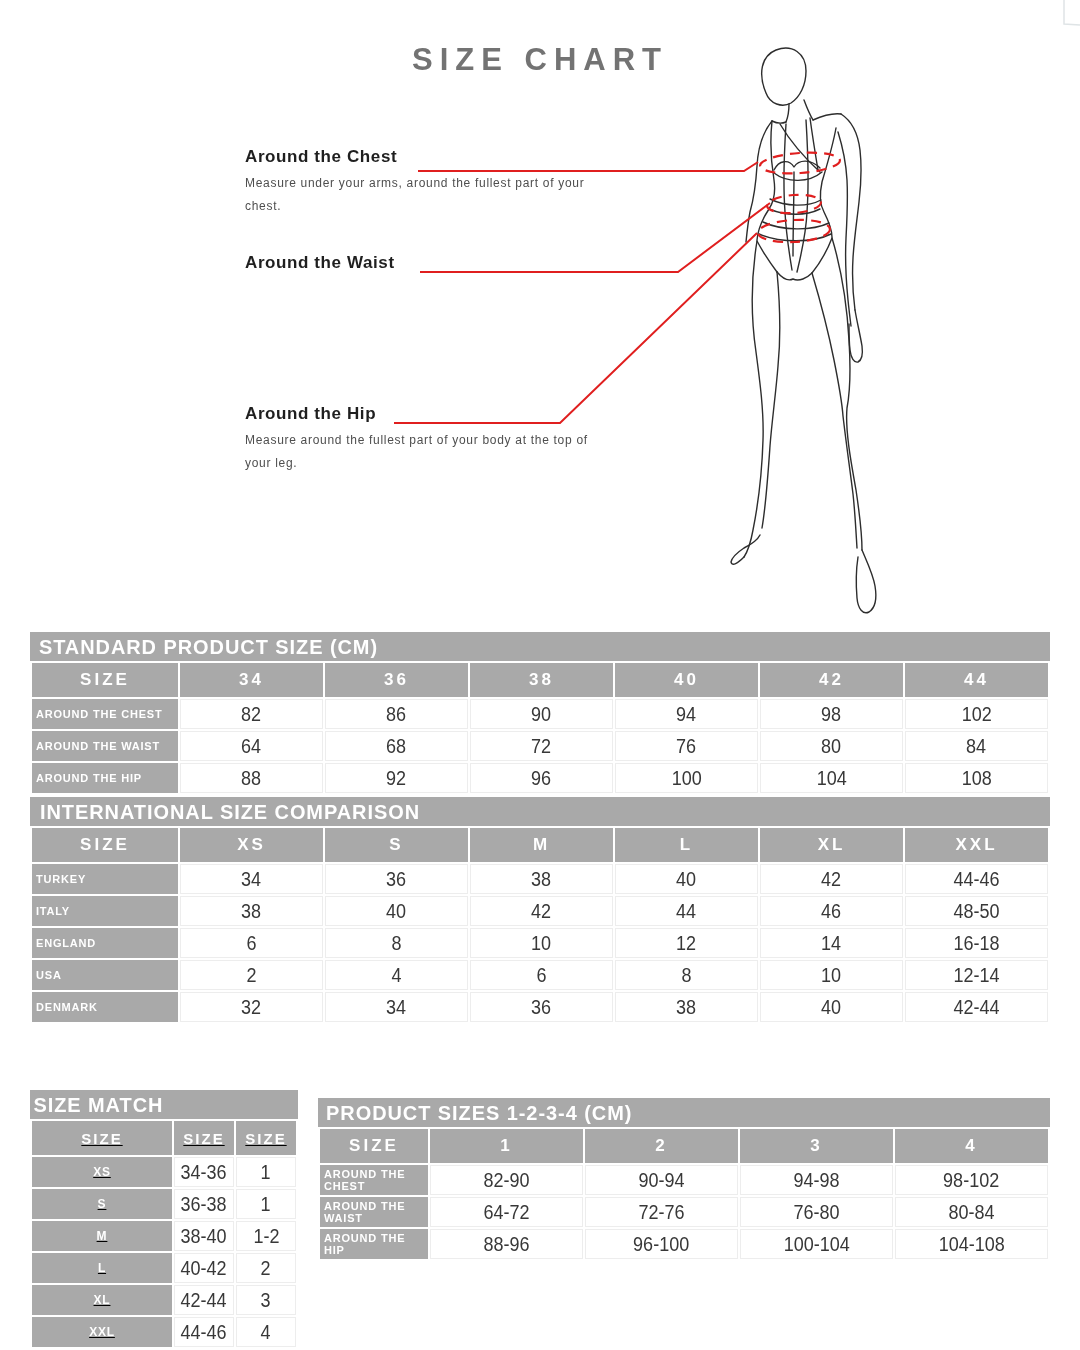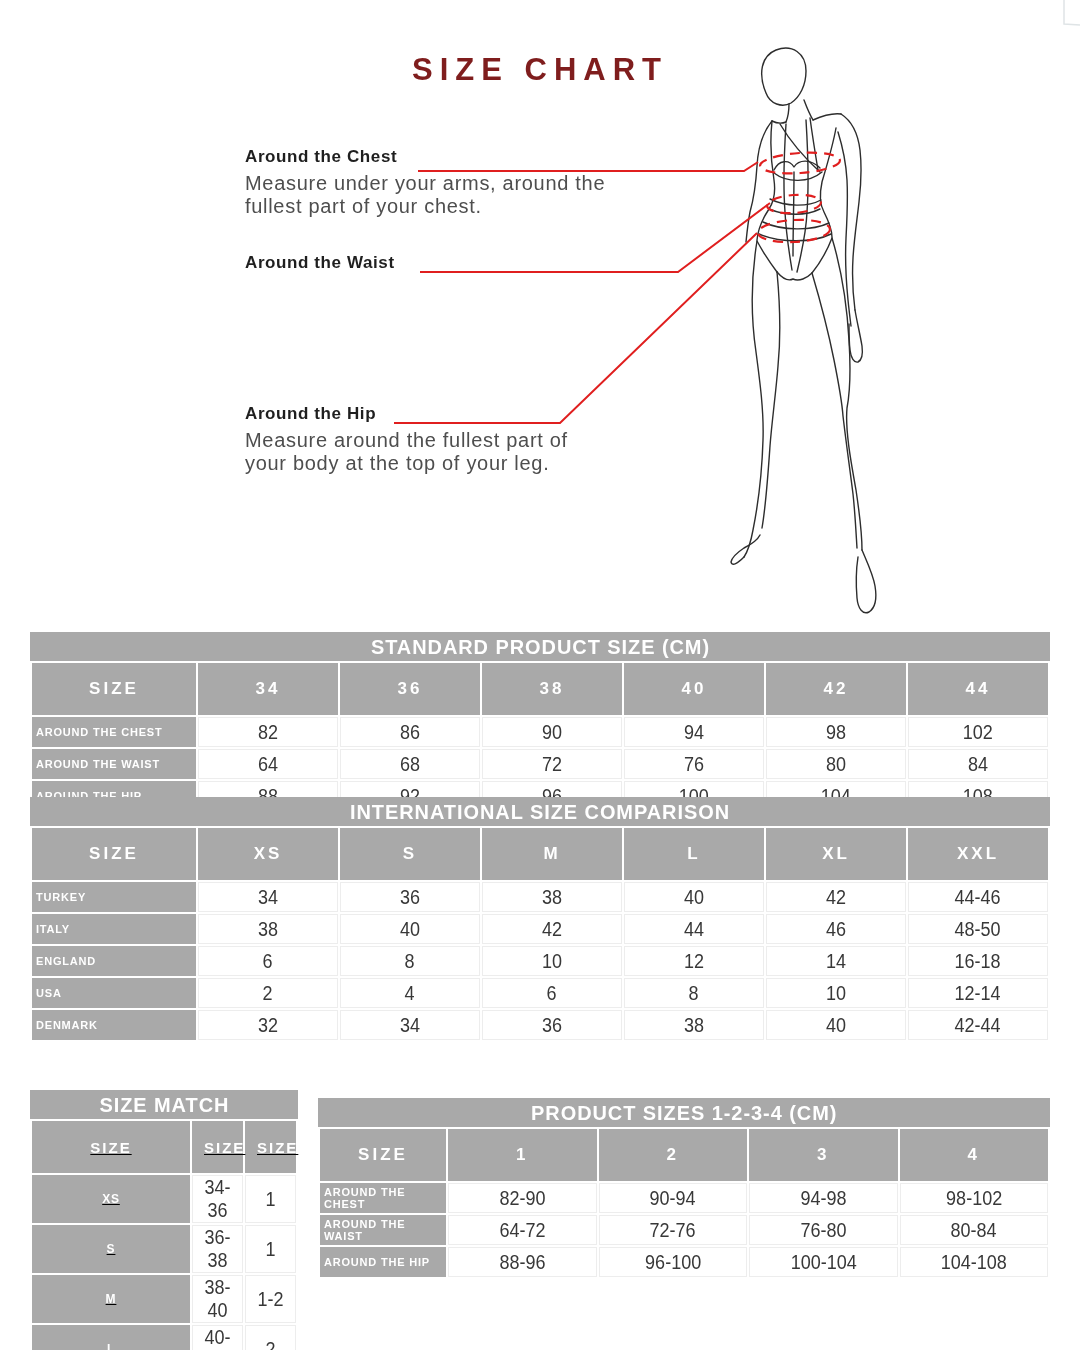--- a/index.html
+++ b/index.html
@@ -1,42 +1,42 @@
 <!DOCTYPE html>
 <html><head>
 <meta charset="utf-8">
 <style>
   html,body {margin:0; padding:0; background:#ffffff;}
   .page {position:relative; width:1080px; height:1350px; background:#fff;
          font-family:"Liberation Sans", sans-serif; overflow:hidden;}
 
-  .page-title {position:absolute; top:36px; left:0; right:0; margin:16px;
+  .page-title {position:absolute; top:36px; left:0; right:0; margin:6px;
                text-align:center; font-size:31px; font-weight:700;
-               letter-spacing:7px; color:#7f1d1d;}
+               letter-spacing:7px; color:#737373;}
 
   .annotation {position:absolute; left:245px; width:362px;}
   .annotation h3 {margin:0 0 5px 0; font-size:17px; font-weight:700;
                   letter-spacing:0.6px; color:#1f1f1f;}
-  .annotation p  {margin:0; font-size:20px; line-height:23px;
+  .annotation p  {margin:0; font-size:12px; line-height:23px;
                   letter-spacing:0.7px; color:#4e4e4e;}
   #ann-chest {top:147px;}
   #ann-waist {top:253px;}
   #ann-hip   {top:404px;}
 
   .hero-svg {position:absolute; top:0; left:0; pointer-events:none;}
 
   .table-block {position:absolute;}
-  .banner {background:#a9a9a9; height:29px; line-height:29px; text-align:center;
+  .banner {background:#a9a9a9; height:29px; line-height:29px; 
            color:#fff; font-weight:700; font-size:21px; letter-spacing:1px;}
   .banner span {display:inline-block; transform:scaleX(0.95);}
 
   table {border-collapse:separate; border-spacing:2px; table-layout:fixed;
          width:100%;}
   th {background:#a9a9a9; color:#fff; font-size:17px; font-weight:700;
-      letter-spacing:3px; height:28px; padding:12px; text-align:center;}
+      letter-spacing:3px; height:28px; padding:3px; text-align:center;}
   td {height:28px; padding:0; vertical-align:middle;}
   td.label {background:#a9a9a9; color:#fff; font-size:11px; font-weight:700;
             letter-spacing:0.8px; padding-left:4px; text-align:left;}
   td.value {background:#fff; color:#383838; font-size:20px; text-align:center;
             border:1px solid #ededed;}
   td.value .v {display:inline-block; transform:scaleX(0.9);}
 
   #table-standard      {left:30px;  top:632px;  width:1020px;}
   #table-international {left:30px;  top:797px;  width:1020px;}
   #table-size-match    {left:30px;  top:1090px; width:268px;text-decoration:underline;}

